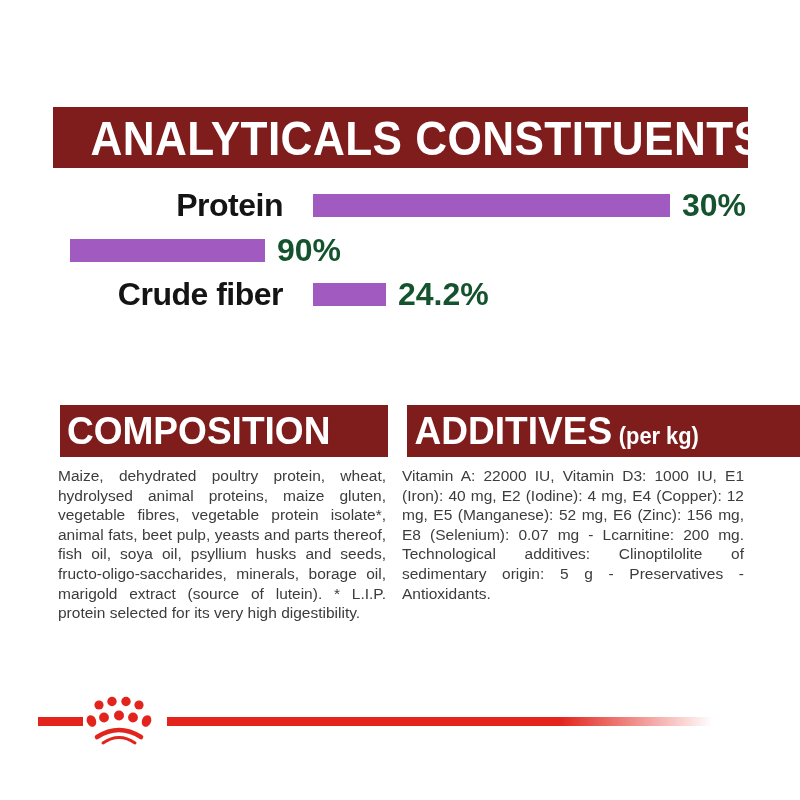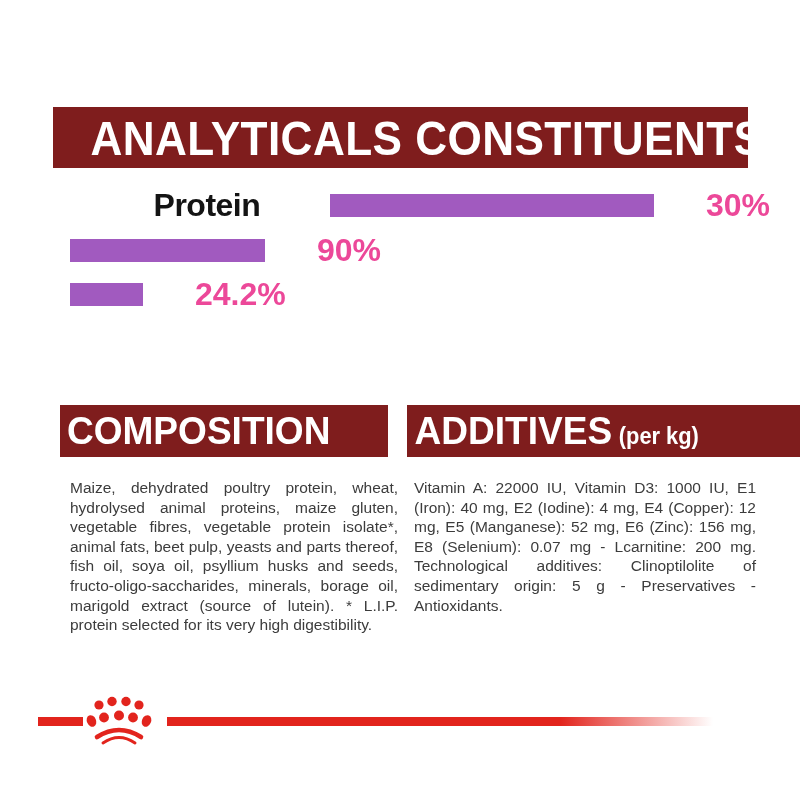--- a/index.html
+++ b/index.html
@@ -22,36 +22,36 @@
   .add-banner  { left:407px; top:405px; width:396px; height:52px; }
   .small-title {
     color:#ffffff; font-weight:700; font-size:39px; white-space:nowrap;
     transform:scaleX(0.95); display:inline-flex; align-items:baseline;
   }
   .perkg { font-size:23px; font-weight:700; margin-left:7px; }
 
   
   .chart-row {
     position:absolute; left:40px; width:730px; height:44px;
-    display:flex; align-items:center;gap:40px;
+    display:flex; align-items:center;
   }
   .row-0 { top:183px; } .row-1 { top:228px; } .row-2 { top:272px; }
   .chart-label {
     width:243px; text-align:right; font-weight:700; font-size:32px;
     color:#141414; letter-spacing:-0.5px; white-space:nowrap;
   }
   .chart-bar { margin-left:30px; height:23px; background:#A15ABF; }
   .chart-value {
-    margin-left:12px; font-weight:700; font-size:32px; color:#ec4899;
+    margin-left:12px; font-weight:700; font-size:32px; color:#14532d;
     white-space:nowrap;
   }
 
   
   .col-text {
-    position:absolute; top:462px; margin:16px; font-size:15.5px;
+    position:absolute; top:462px; margin:4px; font-size:15.5px;
     line-height:19.6px; color:#3C3C3C; text-align:justify;
   }
   .comp-text { left:54px; width:328px; }
   .add-text  { left:398px; width:342px; }
 
   
   .red-line-left {
     position:absolute; left:38px; top:717px; width:45px; height:9px;
     background:#E2241D;
   }
@@ -74,20 +74,21 @@
     <div class="chart-row row-0">
       <span class="chart-label">Protein</span>
       <div class="chart-bar" style="width: 357px; background: rgb(161, 90, 191);"></div>
       <span class="chart-value">30%</span>
     </div>
     <div class="chart-row row-1">
       <div class="chart-bar" style="width: 195px; background: rgb(161, 90, 191);"></div>
       <span class="chart-value">90%</span>
     </div>
     <div class="chart-row row-2">
+      <span class="chart-label">Crude fiber</span>
       <div class="chart-bar" style="width: 73px; background: rgb(161, 90, 191);"></div>
       <span class="chart-value">24.2%</span>
     </div>
   </div>
 
   <div class="banner comp-banner">
     <span class="small-title">COMPOSITION</span>
   </div>
   <p class="col-text comp-text">Maize, dehydrated poultry protein, wheat, hydrolysed animal proteins, maize gluten, vegetable fibres, vegetable protein isolate*, animal fats, beet pulp, yeasts and parts thereof, fish oil, soya oil, psyllium husks and seeds, fructo-oligo-saccharides, minerals, borage oil, marigold extract (source of lutein). * L.I.P. protein selected for its very high digestibility.</p>
 

